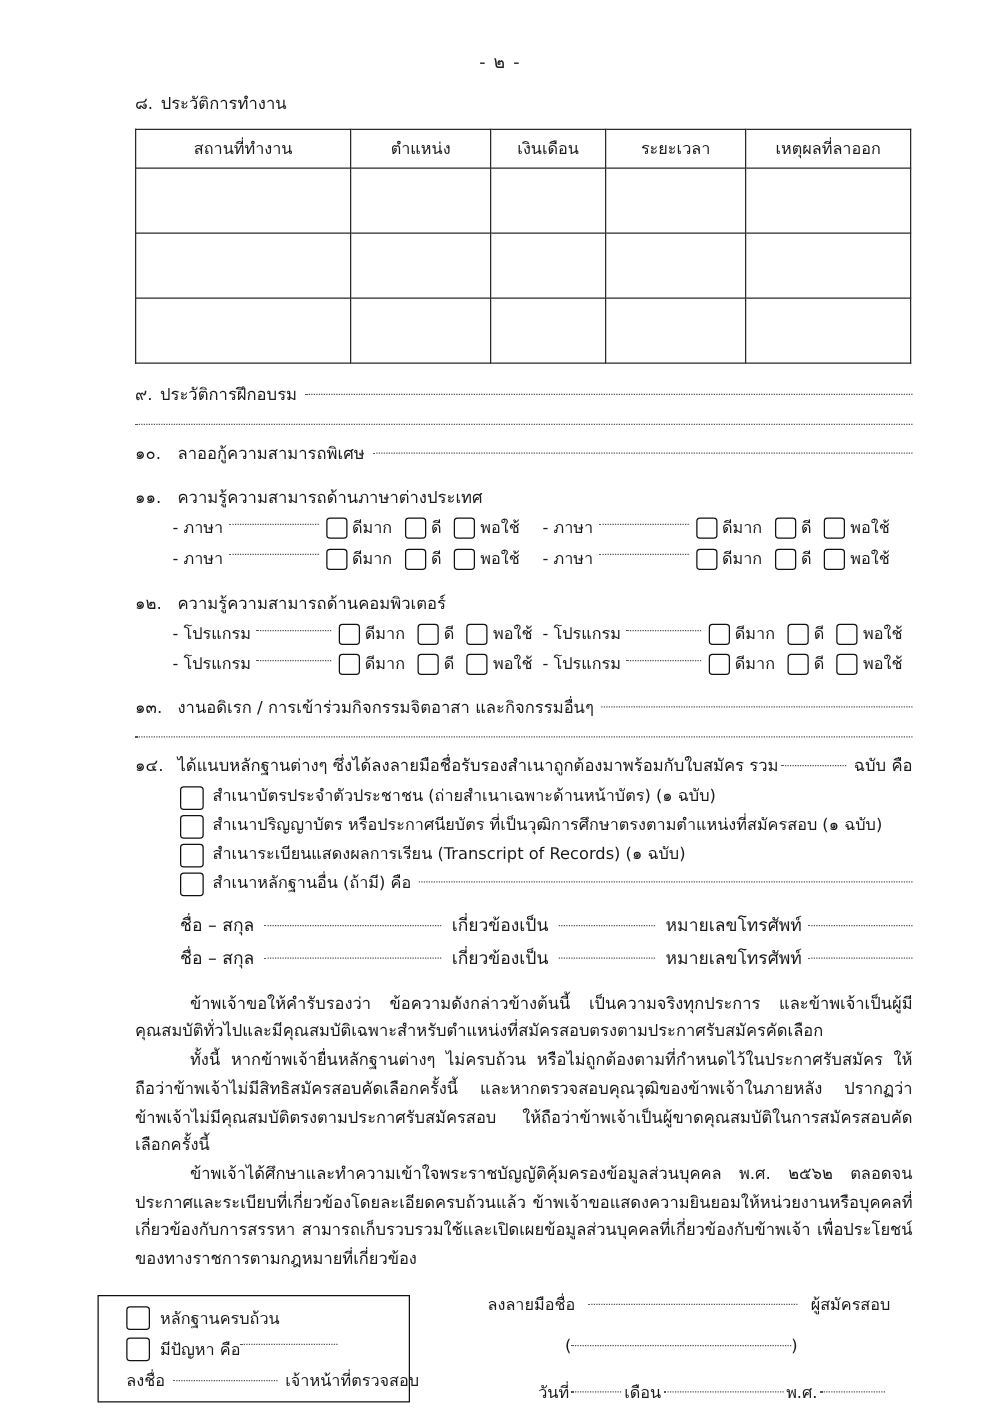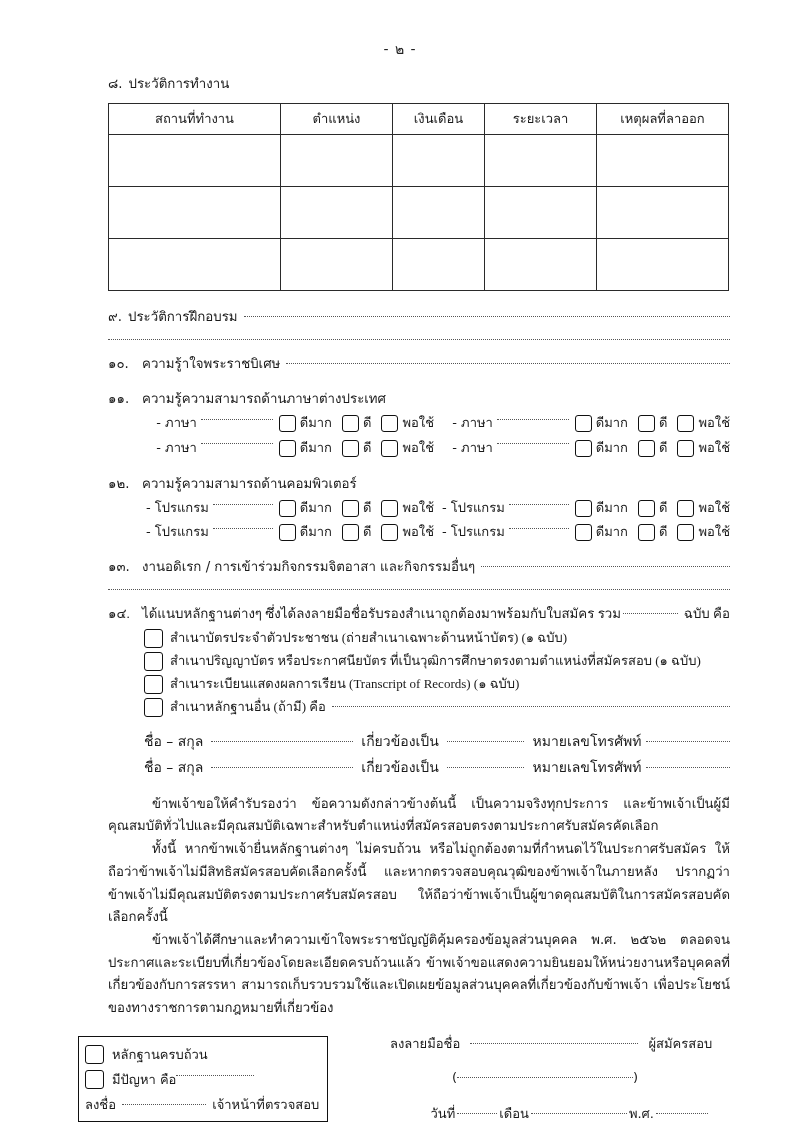--- a/index.html
+++ b/index.html
@@ -88,21 +88,20 @@
     align-items:center;
     margin-top:4px;
     margin-left:30px;
     font-size:13px;
     white-space:nowrap;
   }
   .skill-half{
     display:flex;
     align-items:center;
     width:300px;
-    justify-content:flex-end;
   }
   .skill-label{ margin-right:2px; }
   .skill-dots{
     display:inline-block;
     border-bottom:1.5px dotted #555;
     width:72px;
     transform:translateY(-4px);
     margin:0 6px 0 2px;
   }
   .skill-dots.narrow{width:60px;}
@@ -170,21 +169,21 @@
     position:absolute;
     left:0; right:0;
     top:995px;
     height:120px;
   }
   .officer-box{
     position:absolute;
     left:78px; top:3px;
     width:250px;
     border:1.8px solid #111;
-    padding:7px 10px 6px 6px;
+    padding:7px 10px 6px 22px;
     font-size:13px;
     box-sizing:border-box;
   }
   .officer-line{
     display:flex;align-items:center;margin-bottom:4px;
   }
   .officer-line .cbx{width:17px;height:17px;margin-right:8px;}
   .o-dots{
     display:inline-block;border-bottom:1.5px dotted #555;
     width:78px;transform:translateY(-4px);
@@ -290,21 +289,21 @@
       <span class="sec-num">๙.</span>
       <span class="sec-title">ประวัติการฝึกอบรม</span>
       <span class="dots"></span>
     </div>
     <div class="dotline"></div>
   </div>
 
   <div class="section" style="margin-top:14px;">
     <div class="sec-head">
       <span class="sec-num wide">๑๐.</span>
-      <span class="sec-title">ความรู้าใจพระราชบิเศษ</span>
+      <span class="sec-title">ลาออกู้ความสามารถพิเศษ</span>
       <span class="dots"></span>
     </div>
   </div>
 
   <div class="section" style="margin-top:10px;">
     <div class="sec-head">
       <span class="sec-num wide">๑๑.</span>
       <span class="sec-title">ความรู้ความสามารถด้านภาษาต่างประเทศ</span>
     </div>
 
@@ -386,21 +385,21 @@
 
   <div class="section" style="margin-top:9px;">
     <div class="sec-head">
       <span class="sec-num wide">๑๓.</span>
       <span class="sec-title">งานอดิเรก / การเข้าร่วมกิจกรรมจิตอาสา และกิจกรรมอื่นๆ</span>
       <span class="dots"></span>
     </div>
     <div class="dotline"></div>
   </div>
 
-  <div class="section" style="margin-top:14px;font-family:Liberation Serif, serif;">
+  <div class="section" style="margin-top:14px;">
     <div class="sec-head">
       <span class="sec-num wide">๑๔.</span>
       <span class="sec-title">ได้แนบหลักฐานต่างๆ ซึ่งได้ลงลายมือชื่อรับรองสำเนาถูกต้องมาพร้อมกับใบสมัคร รวม</span>
       <span class="skill-dots" style="width:58px;"></span>
       <span class="sec-title">ฉบับ คือ</span>
     </div>
 
     <div class="attach-row">
       <span class="cbx"></span>
       <span class="attach-text">สำเนาบัตรประจำตัวประชาชน (ถ่ายสำเนาเฉพาะด้านหน้าบัตร) (๑ ฉบับ)</span>

